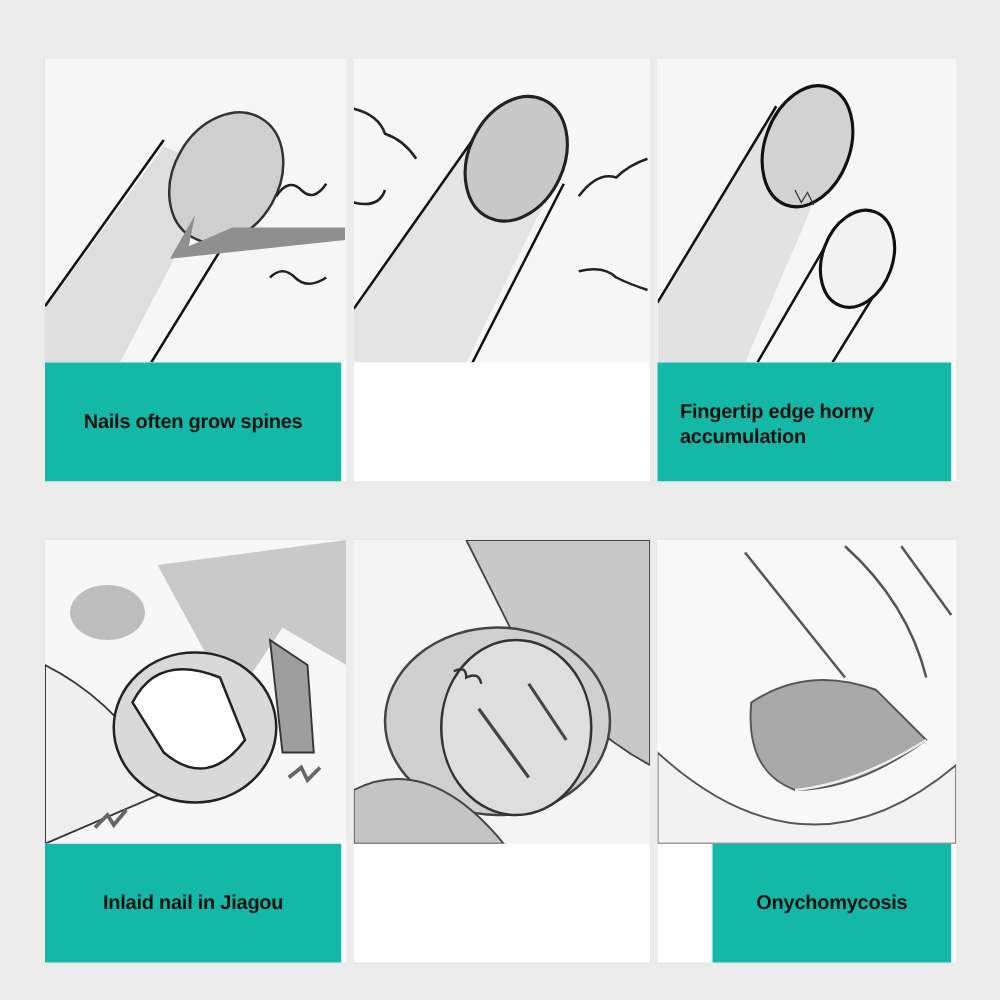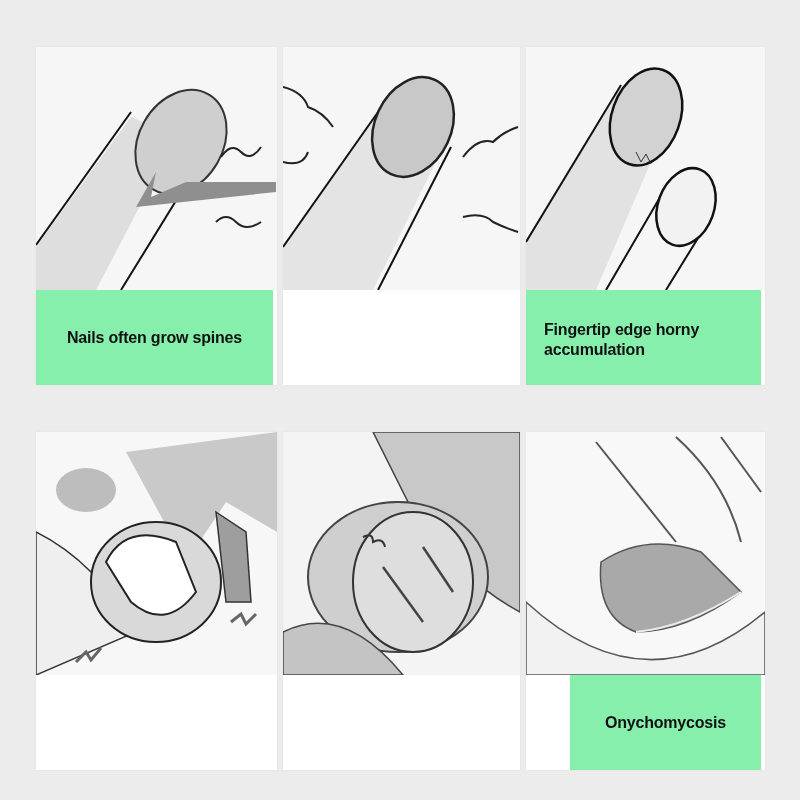--- a/index.html
+++ b/index.html
@@ -15,21 +15,21 @@
     box-shadow: 0 0 2px rgba(0,0,0,0.06);
   }
   .art {
     position: absolute; left: 0; top: 0; right: 0;
     background: #f6f6f6;
     overflow: hidden;
   }
   .art svg { width: 100%; height: 100%; display: block; }
   .caption {
     position: absolute; left: 0; right: 4px; bottom: 0;
-    background: #86efac;
+    background: #14b8a6;
     display: flex; align-items: center;
     font-weight: bold; color: #111;
     font-size: 16px; line-height: 20px;
     letter-spacing: -0.2px;
   }
   .caption.center { justify-content: center; text-align: center; }
   .caption.left { justify-content: flex-start; padding-left: 18px; }
 </style>
 </head>
 <body>
@@ -86,20 +86,21 @@
       <path d="M0 100 Q60 130 100 200 L0 243 Z" fill="#efefef" stroke="#333" stroke-width="1.5"></path>
       <ellipse cx="50" cy="58" rx="30" ry="22" fill="#bdbdbd"></ellipse>
       <path d="M90 20 L150 130 L190 70 L241 100 L241 0 Z" fill="#c9c9c9"></path>
       <path d="M180 80 L210 100 L215 170 L190 170 Z" fill="#9e9e9e" stroke="#333" stroke-width="1.5"></path>
       <ellipse cx="120" cy="150" rx="65" ry="60" fill="#d9d9d9" stroke="#222" stroke-width="2"></ellipse>
       <path d="M70 130 Q90 90 140 110 L160 160 Q130 200 95 170 Z" fill="#ffffff" stroke="#222" stroke-width="2"></path>
       <path d="M40 230 l10 -10 l5 8 l10 -12" stroke="#666" stroke-width="3" fill="none"></path>
       <path d="M195 190 l10 -8 l5 10 l10 -10" stroke="#666" stroke-width="3" fill="none"></path>
     </svg>
   </div>
+  <div class="caption center" style="height:95px;">Inlaid nail in Jiagou</div>
 </div>
 
 <div class="card" style="left:283px;top:432px;width:237px;height:338px;">
   <div class="art" style="height:243px;">
     <svg viewBox="0 0 237 243">
       <rect x="0" y="0" width="237" height="243" fill="#f4f4f4"></rect>
       <path d="M90 0 L237 0 L237 180 Q180 150 130 80 Z" fill="#c8c8c8" stroke="#444" stroke-width="1.5"></path>
       <ellipse cx="115" cy="145" rx="90" ry="75" fill="#cfcfcf" stroke="#444" stroke-width="2"></ellipse>
       <ellipse cx="130" cy="150" rx="60" ry="70" fill="#dedede" stroke="#333" stroke-width="2"></ellipse>
       <path d="M80 105 q10 -5 10 5 q10 -5 12 5" stroke="#333" stroke-width="2" fill="none"></path>

